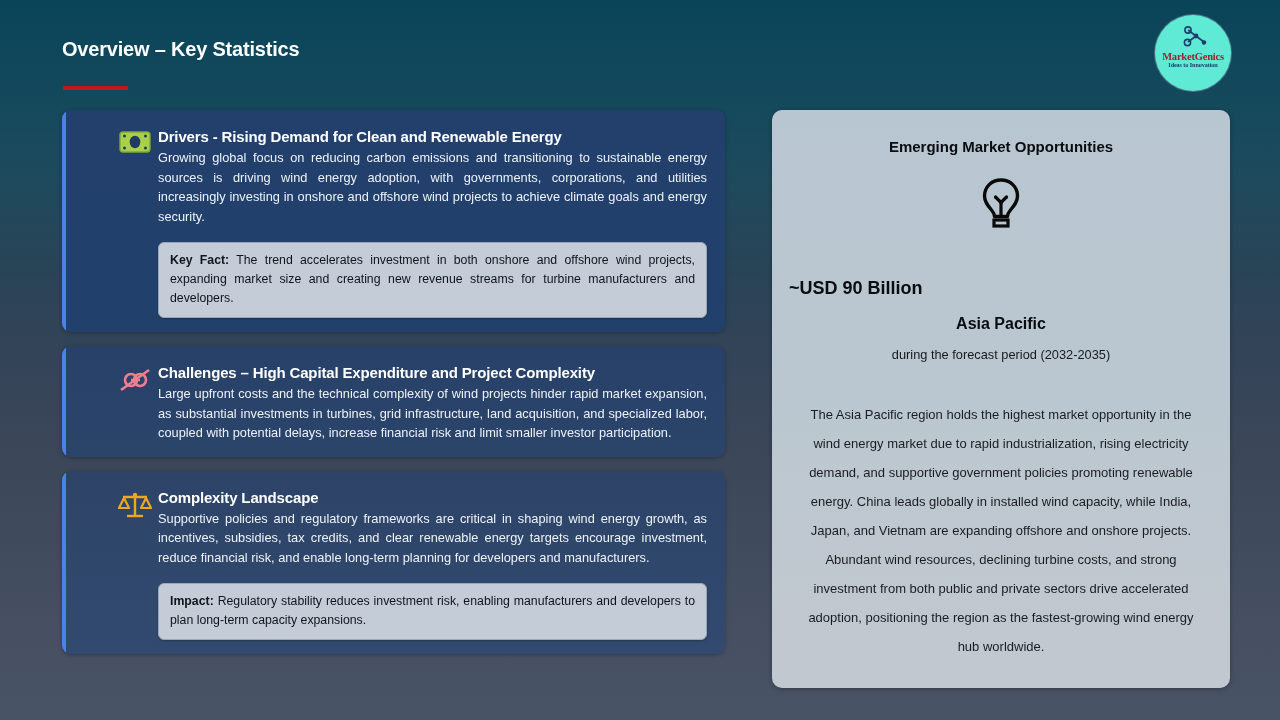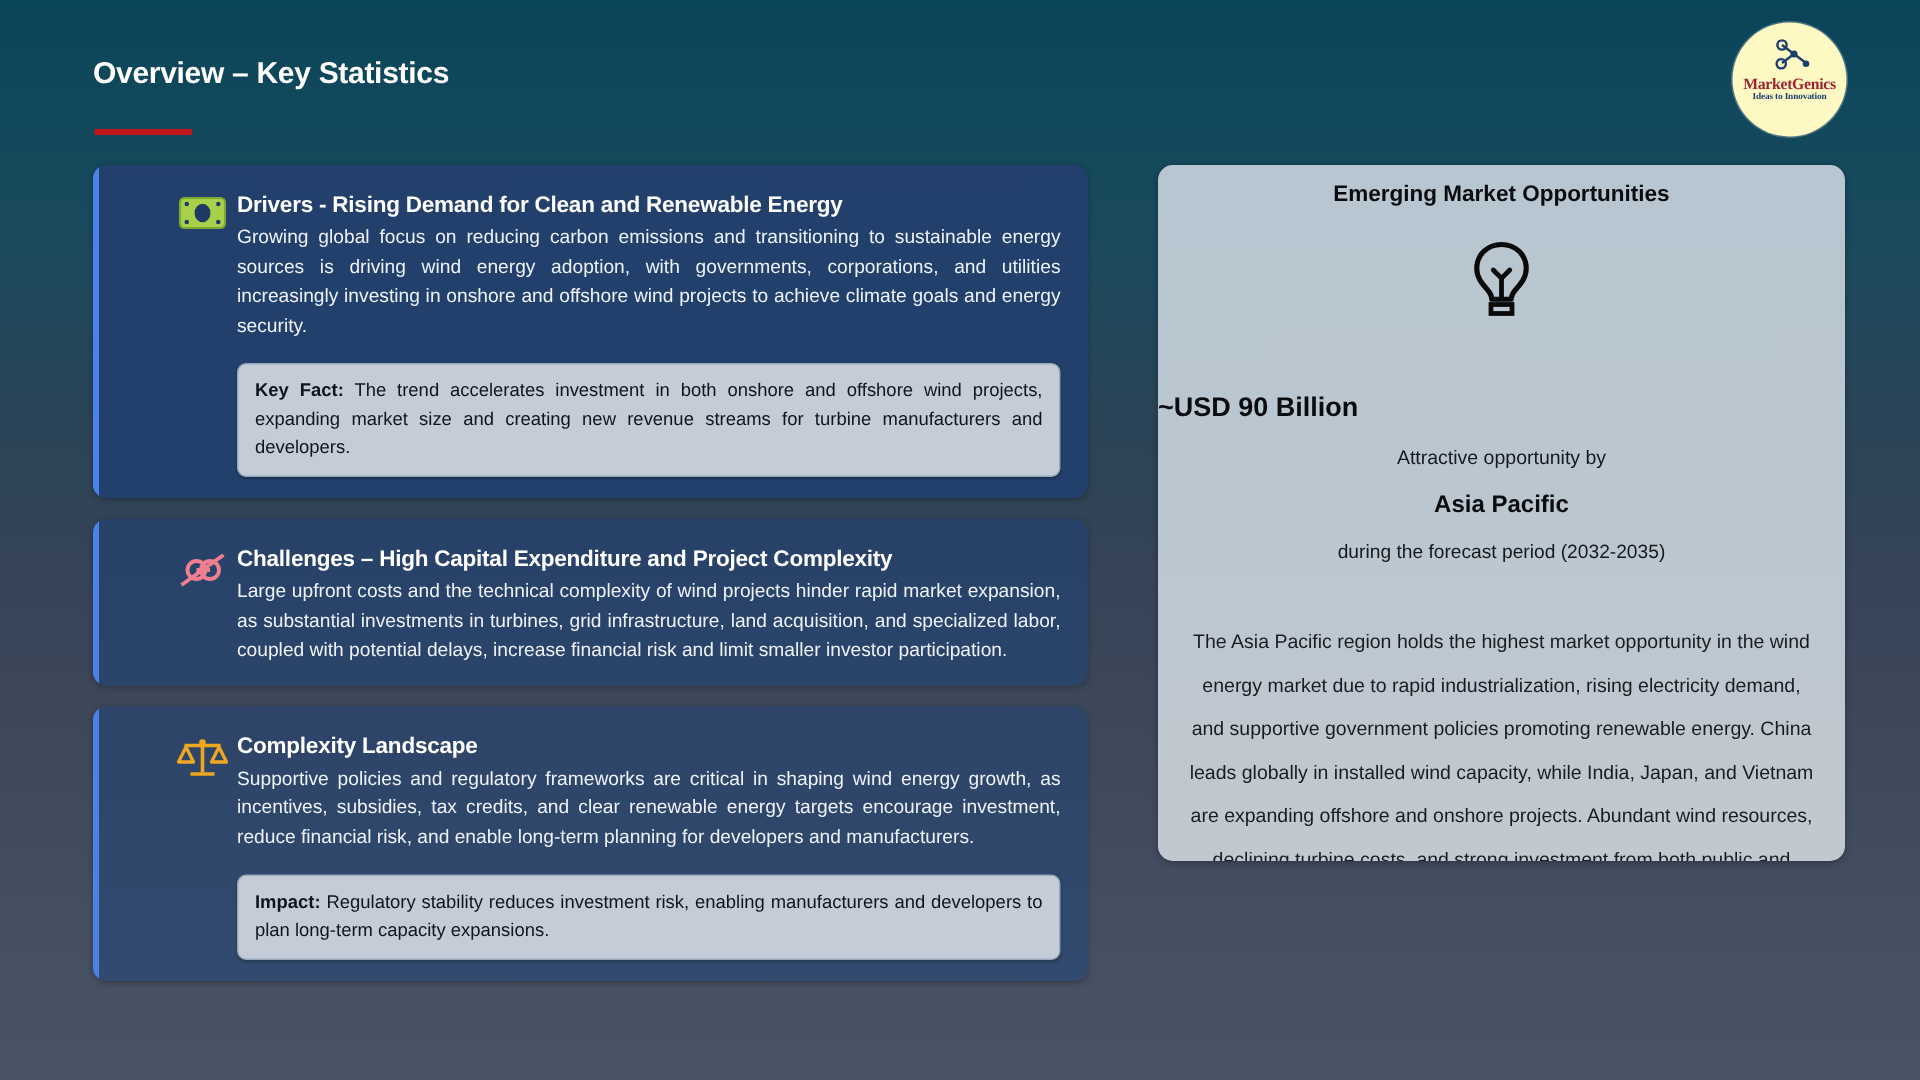--- a/index.html
+++ b/index.html
@@ -50,21 +50,21 @@
   }
 
   
   .logo {
     position: absolute;
     left: 1155px;
     top: 15px;
     width: 76px;
     height: 76px;
     border-radius: 50%;
-    background: #fef9c3;
+    background: #5eead4;
     box-shadow: 0 0 0 1px rgba(255,255,255,0.25);
     display: flex;
     flex-direction: column;
     align-items: center;
     justify-content: flex-start;
     overflow: hidden;
   }
   .logo-mark {
     margin-top: 11px;
     width: 30px;
@@ -156,25 +156,25 @@
     box-shadow: 0 1px 2px rgba(0,0,0,0.25);
   }
   .callout b { font-weight: bold; }
 
   
   .right-panel {
     position: absolute;
     left: 772px;
     top: 110px;
     width: 458px;
-    height: 464px;
+    height: 578px;
     border-radius: 10px;
     background: linear-gradient(to bottom, #b8c6d1 0%, #bac7d0 45%, #c2c8cf 100%);
     box-shadow: 0 1px 5px rgba(0,0,0,0.3);
-    padding: 0;
+    padding: 17px;
     box-sizing: border-box;
     overflow: hidden;
   }
   .rp-title {
     margin-top: 11px;
     text-align: center;
     font-size: 15px;
     font-weight: bold;
     color: #0a0c0f;
   }
@@ -307,19 +307,18 @@
     <div class="rp-icon">
       <svg width="46" height="56" viewBox="0 0 46 56">
         <path d="M23 4 C13.5 4 6.5 11 6.5 20 C6.5 26 10 30 13.5 34 C15.5 36.3 16.5 38 16.5 40.5 L29.5 40.5 C29.5 38 30.5 36.3 32.5 34 C36 30 39.5 26 39.5 20 C39.5 11 32.5 4 23 4 Z" fill="none" stroke="#0a0a0a" stroke-width="3.4" stroke-linejoin="round"></path>
         <line x1="23" y1="41" x2="23" y2="25" stroke="#0a0a0a" stroke-width="3.2"></line>
         <line x1="23" y1="26.5" x2="17.5" y2="21" stroke="#0a0a0a" stroke-width="3.2" stroke-linecap="round"></line>
         <line x1="23" y1="26.5" x2="28.5" y2="21" stroke="#0a0a0a" stroke-width="3.2" stroke-linecap="round"></line>
         <rect x="16" y="44" width="14" height="6" fill="none" stroke="#0a0a0a" stroke-width="3.2"></rect>
       </svg>
     </div>
     <div class="rp-value">~USD 90 Billion</div>
-    <div class="rp-sub">Attractive opportunity  by</div>
     <div class="rp-region">Asia Pacific</div>
     <div class="rp-period">during the forecast period (2032-2035)</div>
     <div class="rp-para">The Asia Pacific region holds the highest market opportunity in the wind energy market due to rapid industrialization, rising electricity demand, and supportive government policies promoting renewable energy. China leads globally in installed wind capacity, while India, Japan, and Vietnam are expanding offshore and onshore projects. Abundant wind resources, declining turbine costs, and strong investment from both public and private sectors drive accelerated adoption, positioning the region as the fastest-growing wind energy hub worldwide.</div>
   </div>
 
 </div>
 
 </body></html>

